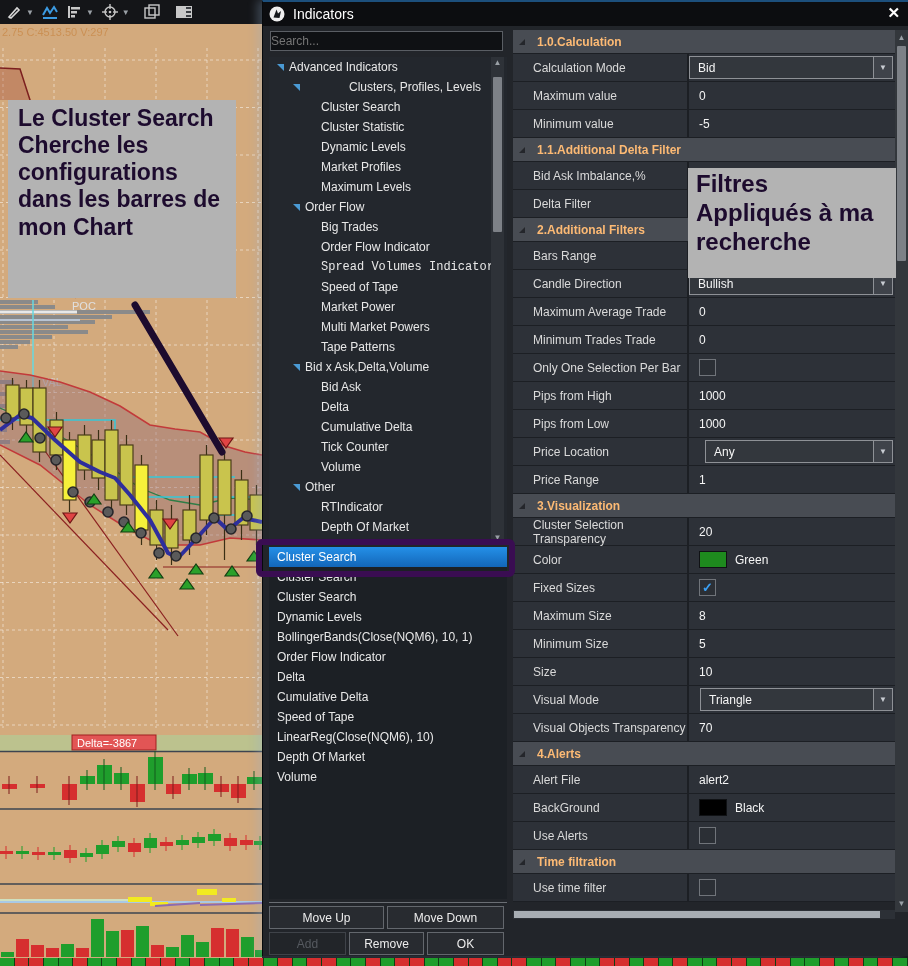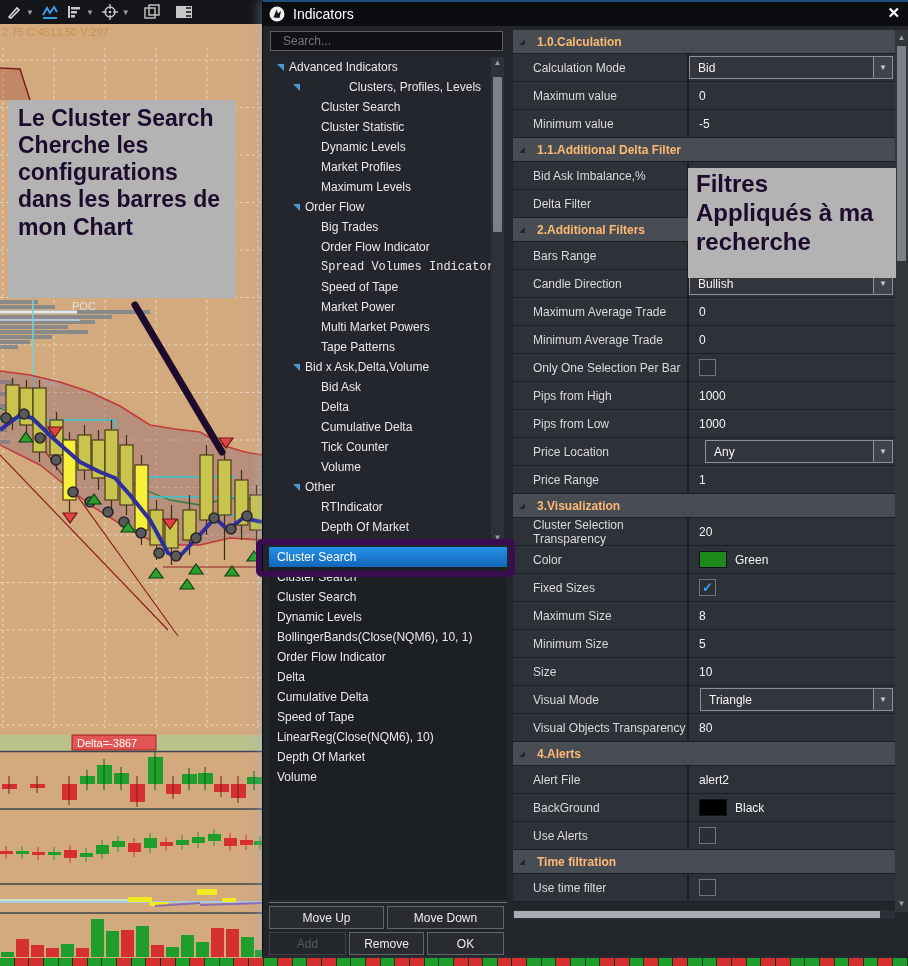--- a/index.html
+++ b/index.html
@@ -22,21 +22,21 @@
   
   #dialog{position:absolute;left:262px;top:0;width:646px;height:956px;background:#22252a;
           border-top:2px solid #1c4f7c;border-left:1px solid #06090c;box-sizing:border-box;z-index:10;
           box-shadow:-5px 0 9px rgba(150,180,210,0.30);}
   #titlebar{position:absolute;left:0;top:0;width:100%;height:24px;background:#0c0d10;display:flex;align-items:center;}
   #app-logo{width:16px;height:16px;margin-left:6px;}
   #title-text{color:#ffffff;font-size:14px;margin-left:8px;}
   #close-btn{position:absolute;right:8px;top:2px;color:#ffffff;font-size:15px;font-weight:bold;cursor:default;}
 
   #search-box{position:absolute;left:7px;top:29px;width:233px;height:20px;background:#0f1114;
-              border:1px solid #5a5e64;color:#737373;font-size:12px;padding:0 12px;box-sizing:border-box;
+              border:1px solid #5a5e64;color:#737373;font-size:12px;padding:0 0;box-sizing:border-box;
               font-family:"Liberation Sans",sans-serif;}
   #tree-panel{position:absolute;left:6px;top:55px;width:238px;height:487px;background:#23272d;overflow:hidden;}
   .tree-row{height:20px;display:flex;align-items:center;color:#e8e8e8;font-size:12px;white-space:nowrap;}
   .expander{width:0;height:0;border-top:7px solid #4a9ad4;border-left:7px solid transparent;margin-right:5px;}
   #tree-scroll{position:absolute;left:222px;top:0;width:13px;height:487px;background:#2e3238;}
   .sb-arrow{position:absolute;left:0;width:13px;height:12px;color:#9aa0a6;font-size:8px;text-align:center;line-height:12px;}
   .sb-thumb{position:absolute;left:2px;width:9px;background:#7d8187;border-radius:1px;}
 
   #list-panel{position:absolute;left:6px;top:545px;width:238px;height:352px;background:#1c2025;overflow:hidden;}
   .list-row{height:20px;display:flex;align-items:center;padding-left:8px;color:#e8e8e8;font-size:12px;white-space:nowrap;}
@@ -626,21 +626,21 @@
             </div>
           </div>
         </div>
         <div class="prop-row">
           <div class="prop-label">Maximum Average Trade</div>
           <div class="prop-value">
             <span>0</span>
           </div>
         </div>
         <div class="prop-row">
-          <div class="prop-label">Minimum Average Trade</div>
+          <div class="prop-label">Minimum Trades Trade</div>
           <div class="prop-value">
             <span>0</span>
           </div>
         </div>
         <div class="prop-row">
           <div class="prop-label">Only One Selection Per Bar</div>
           <div class="prop-value">
             <div class="cb"></div>
           </div>
         </div>
@@ -717,21 +717,21 @@
           <div class="prop-value" style="padding-left: 11px;">
             <div class="dd">
               <span class="dd-text">Triangle</span>
               <span class="dd-caret">▼</span>
             </div>
           </div>
         </div>
         <div class="prop-row">
           <div class="prop-label">Visual Objects Transparency</div>
           <div class="prop-value">
-            <span>80</span>
+            <span>70</span>
           </div>
         </div>
         <div class="prop-section">
           <span class="sec-marker"></span>
           <span>4.Alerts</span>
         </div>
         <div class="prop-row">
           <div class="prop-label">Alert File</div>
           <div class="prop-value">
             <span>alert2</span>

